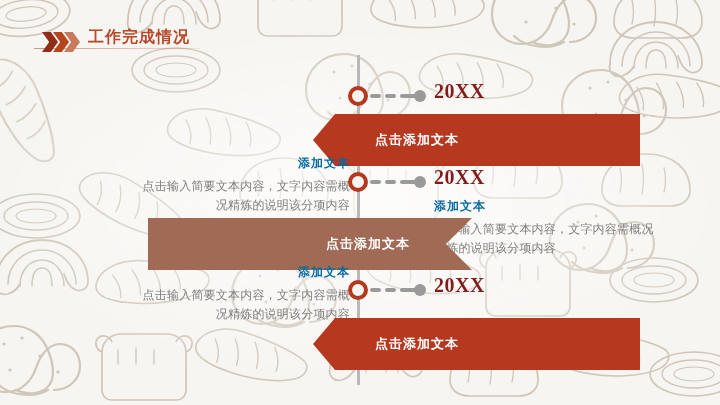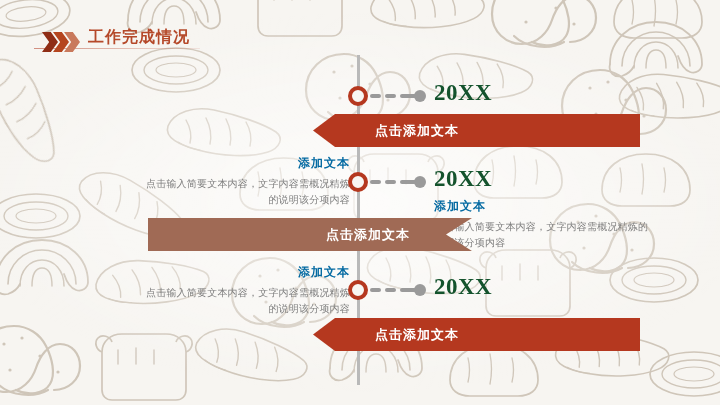--- a/index.html
+++ b/index.html
@@ -112,32 +112,32 @@
     position: absolute;
     left: 66px; top: 4px;
     width: 12px; height: 12px;
     border-radius: 50%;
     background: #9a9a9a;
   }
   .year {
     position: absolute;
     left: 86px;
     top: -6px;
-    font-size: 23px;
+    font-size: 20px;
     font-weight: bold;
-    color: #14532d;
+    color: #7f1d1d;
     font-family: "Liberation Serif", "DejaVu Serif", serif;
     letter-spacing: 0.5px;
     white-space: nowrap;
   }
 
   
   .ribbon {
     position: absolute;
-    height: 33px;
+    height: 52px;
     display: flex;
     align-items: center;
     z-index: 4;
   }
   .ribbon-r {
     clip-path: polygon(0 50%, 22px 0, 100% 0, 100% 100%, 22px 100%);
   }
   .ribbon-r-tail {
     clip-path: polygon(0 0, 100% 0, calc(100% - 26px) 50%, 100% 100%, 0 100%);
   }
@@ -156,25 +156,25 @@
   .tblock { position: absolute; z-index: 4; }
   .tblock .th {
     font-size: 12px;
     font-weight: bold;
     color: #0369a1;
     letter-spacing: 1px;
     margin-bottom: 5px;
     font-family: "DejaVu Sans", "Liberation Sans", sans-serif;
   }
   .tblock .tb {
-    font-size: 10px;
+    font-size: 12px;
     line-height: 1.55;
     color: #7d7d7d;
     letter-spacing: 0.2px;
-    font-family: Liberation Mono, monospace;
+    font-family: Liberation Serif, serif;
   }
   .ta-right { text-align: right; }
   .ta-left  { text-align: left; }
 </style>
 </head>
 <body>
 
 <div class="slide">
 
   <svg class="bg-pattern" width="720" height="405" viewBox="0 0 720 405" xmlns="http://www.w3.org/2000/svg">

